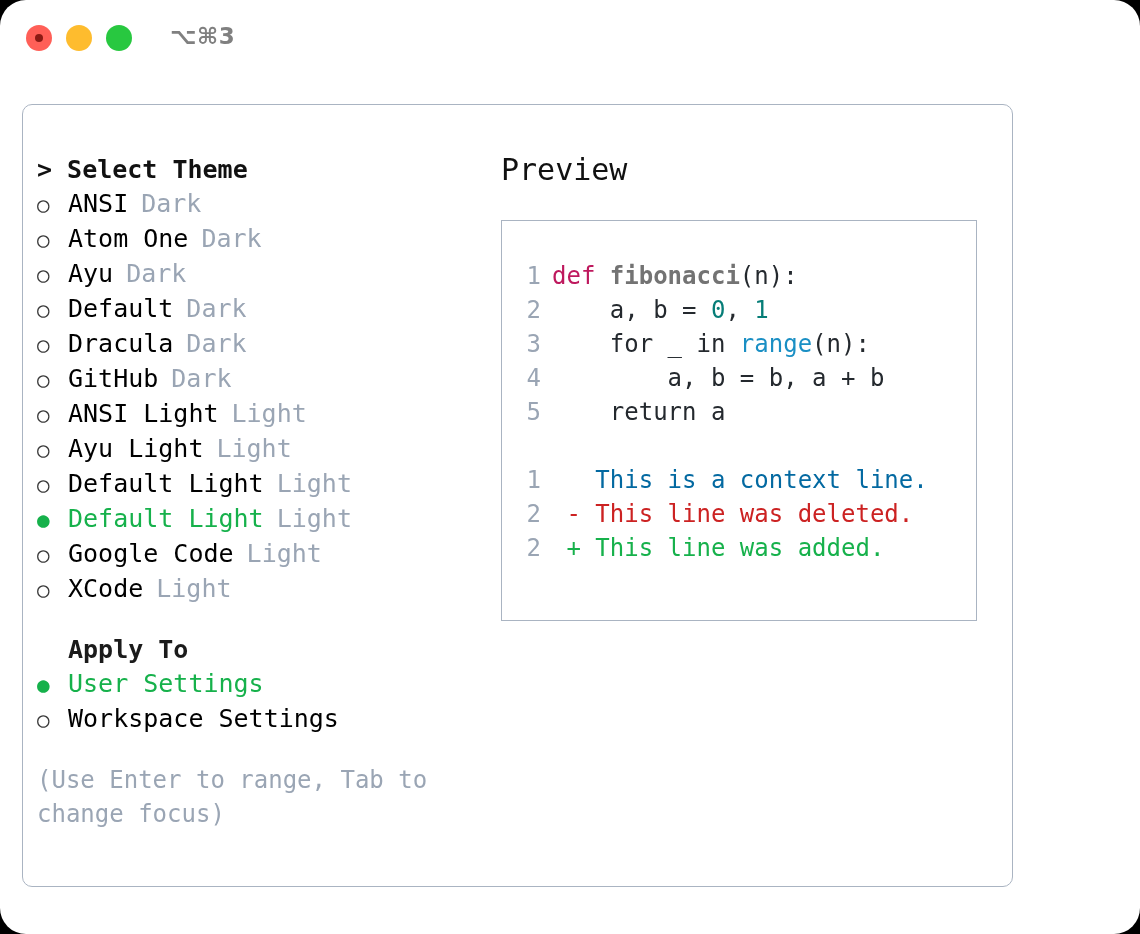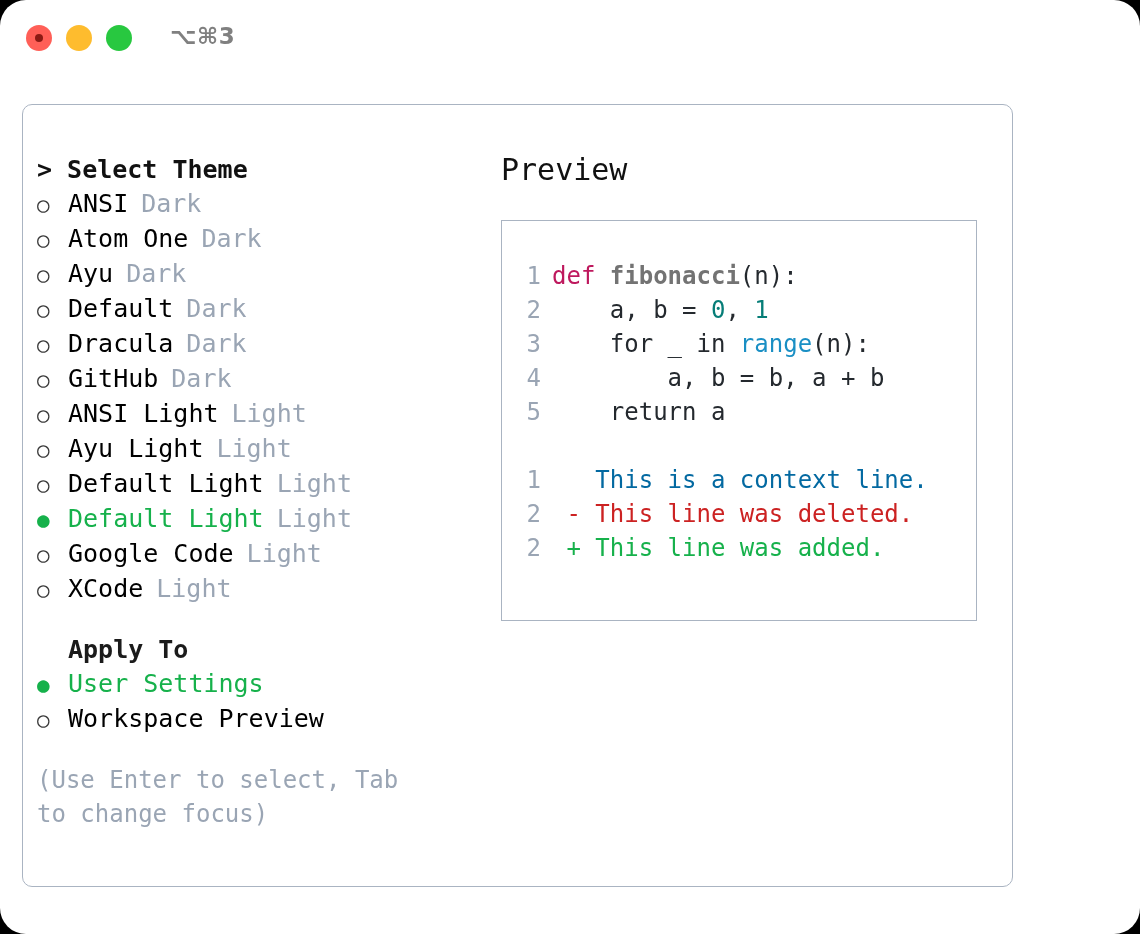--- a/index.html
+++ b/index.html
@@ -222,26 +222,26 @@
           <div class="opt"><span class="bullet">○</span><span class="opt-label">Google Code</span><span class="opt-badge">Light</span></div>
           <div class="opt"><span class="bullet">○</span><span class="opt-label">XCode</span><span class="opt-badge">Light</span></div>
         </div>
 
       <div class="spacer-26"></div>
 
       <div class="section-title plain indent">Apply To</div>
 
       <div class="opt-list" id="apply-list">
           <div class="opt selected"><span class="bullet">●</span><span class="opt-label">User Settings</span></div>
-          <div class="opt"><span class="bullet">○</span><span class="opt-label">Workspace Preview</span></div>
+          <div class="opt"><span class="bullet">○</span><span class="opt-label">Workspace Settings</span></div>
         </div>
 
       <div class="spacer-26"></div>
 
-      <div class="hint">(Use Enter to select, Tab to change focus)</div>
+      <div class="hint">(Use Enter to range, Tab to change focus)</div>
     </div>
 
     <div class="right-col">
       <div class="preview-title">Preview</div>
 
       <div class="preview-panel">
         <div class="code-lines" id="code-block"><div class="code-row"><span class="ln">1</span><span class="code-txt"><span class="tok-def">def </span><span class="tok-fn">fibonacci</span><span class="tok-plain">(n):</span></span></div><div class="code-row"><span class="ln">2</span><span class="code-txt"><span class="tok-plain">    a, b = </span><span class="tok-num">0</span><span class="tok-plain">, </span><span class="tok-num">1</span></span></div><div class="code-row"><span class="ln">3</span><span class="code-txt"><span class="tok-plain">    for _ in </span><span class="tok-builtin">range</span><span class="tok-plain">(n):</span></span></div><div class="code-row"><span class="ln">4</span><span class="code-txt"><span class="tok-plain">        a, b = b, a + b</span></span></div><div class="code-row"><span class="ln">5</span><span class="code-txt"><span class="tok-plain">    return a</span></span></div></div>
         <div class="blank-row"></div>
         <div class="code-lines" id="diff-block"><div class="code-row"><span class="ln">1</span><span class="diff-ctx">   This is a context line.</span></div><div class="code-row"><span class="ln">2</span><span class="diff-del"> - This line was deleted.</span></div><div class="code-row"><span class="ln">2</span><span class="diff-add"> + This line was added.</span></div></div>
       </div>

